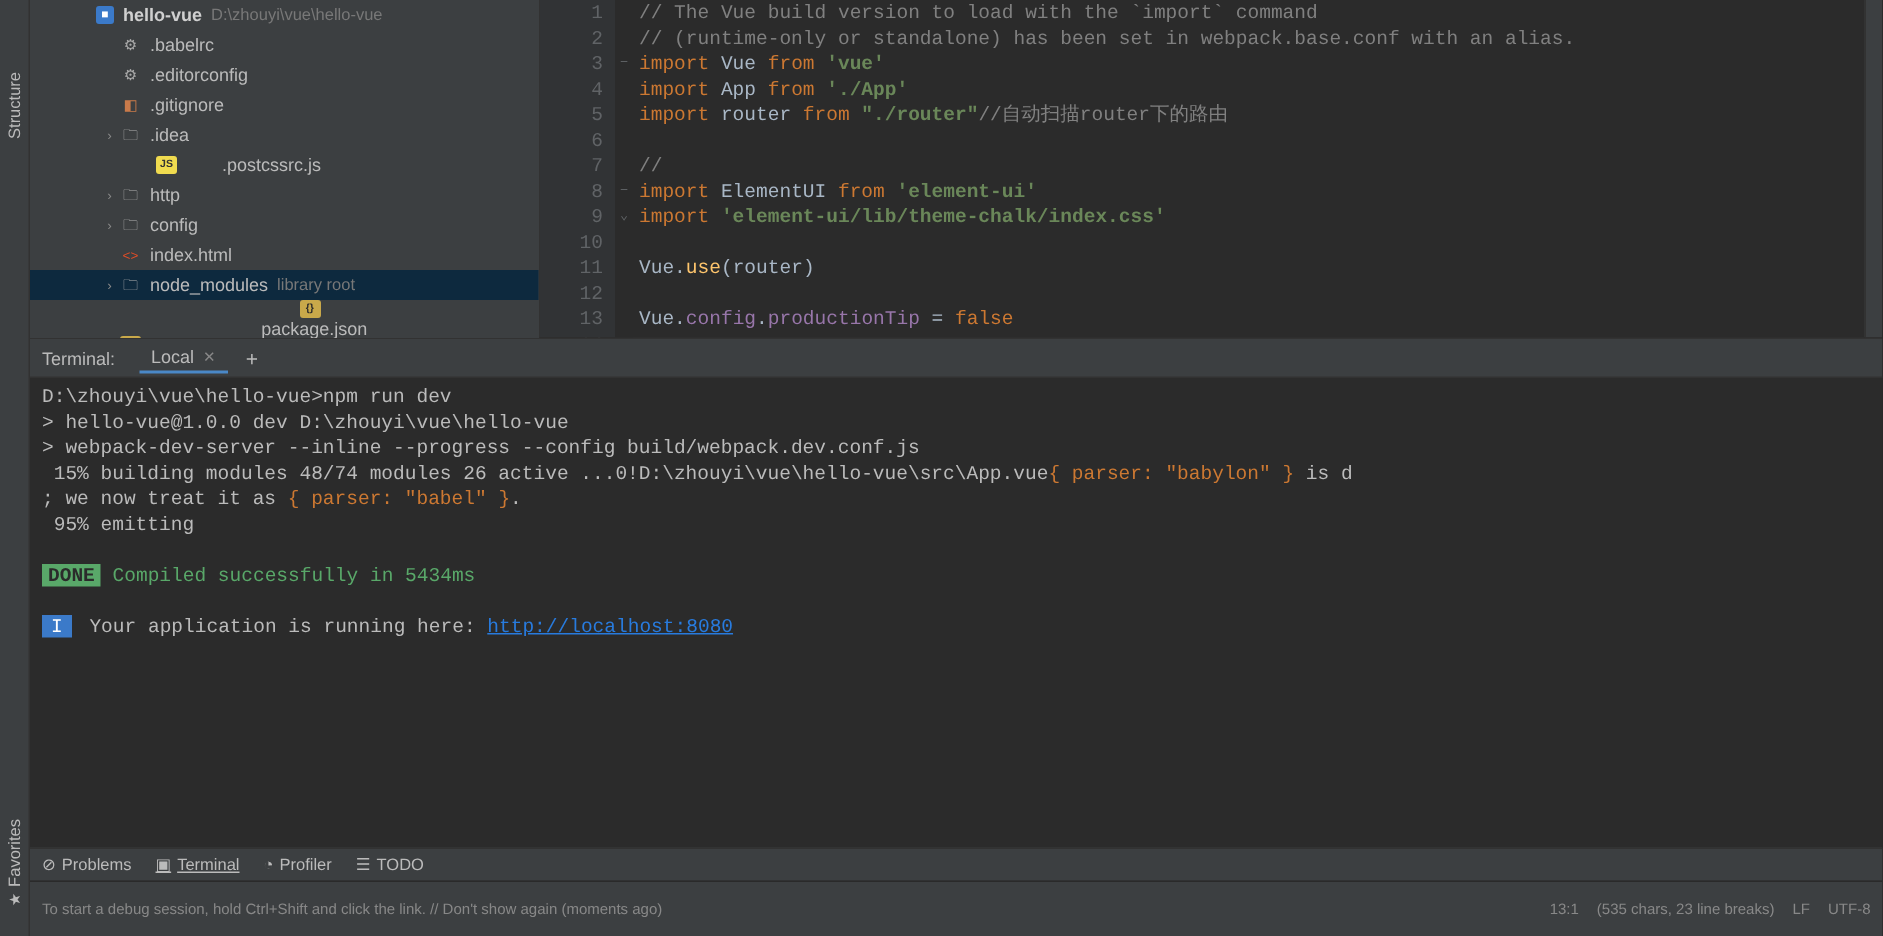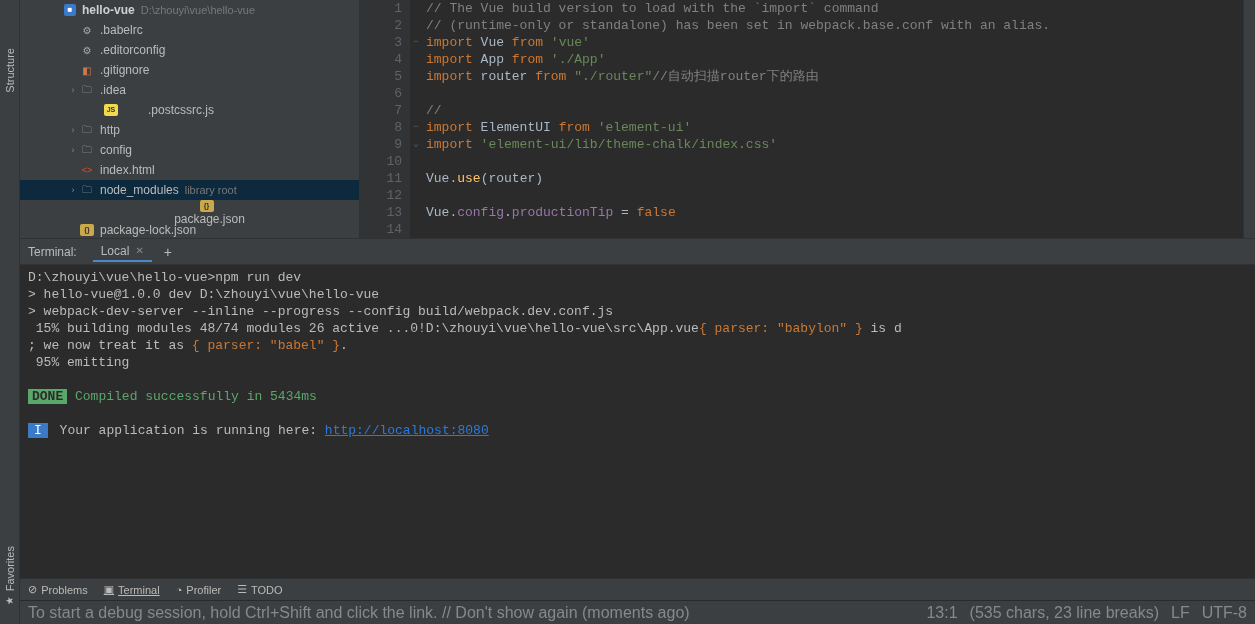--- a/index.html
+++ b/index.html
@@ -102,21 +102,21 @@
   width: 12px;
   background: #2b2b2b;
   color: #606366;
   font-size: 9px;
 }
 .fold-col div { height:17px; line-height:17px; text-align:center; }
 .code { flex:1; padding-left: 4px; }
 .code .line { height: 17px; line-height: 17px; white-space: pre; }
 .kw { color:#cc7832; }
 .def { color:#a9b7c6;margin-top:12px; }
-.str { color:#6a8759; }
+.str { color:#6a8759;font-weight:bold; }
 .cmt { color:#808080; }
 .fn { color:#ffc66d; }
 .prop { color:#9876aa; }
 .punct { color:#a9b7c6; }
 .scrollbar-v {
   width: 12px;
   background: #3c3f41;
   border-left: 1px solid #323232;
 }
 .terminal-wrap {
@@ -166,28 +166,28 @@
   background: #3c3f41;
   border-top: 1px solid #323232;
   display: flex;
   align-items: center;
   padding: 0 8px;
   gap: 16px;
 }
 .btab { color:#bbbbbb; font-size:11px; display:flex; align-items:center; gap:4px; cursor:pointer; }
 .btab.active { text-decoration: underline; }
 .status-bar {
-  height: 24px;
+  height: 37px;
   background: #3c3f41;
   border-top: 1px solid #2a2a2a;
   display: flex;
   align-items: center;
   justify-content: space-between;
   padding: 0 8px;
-  font-size: 16px;
+  font-size: 10px;
   color: #888;
 }
 .status-right { display:flex; gap:12px; align-items:center;}
 </style>
 </head>
 <body>
 
 <div class="vbar">
   <div class="vbar-item">
     <span>Structure</span>

